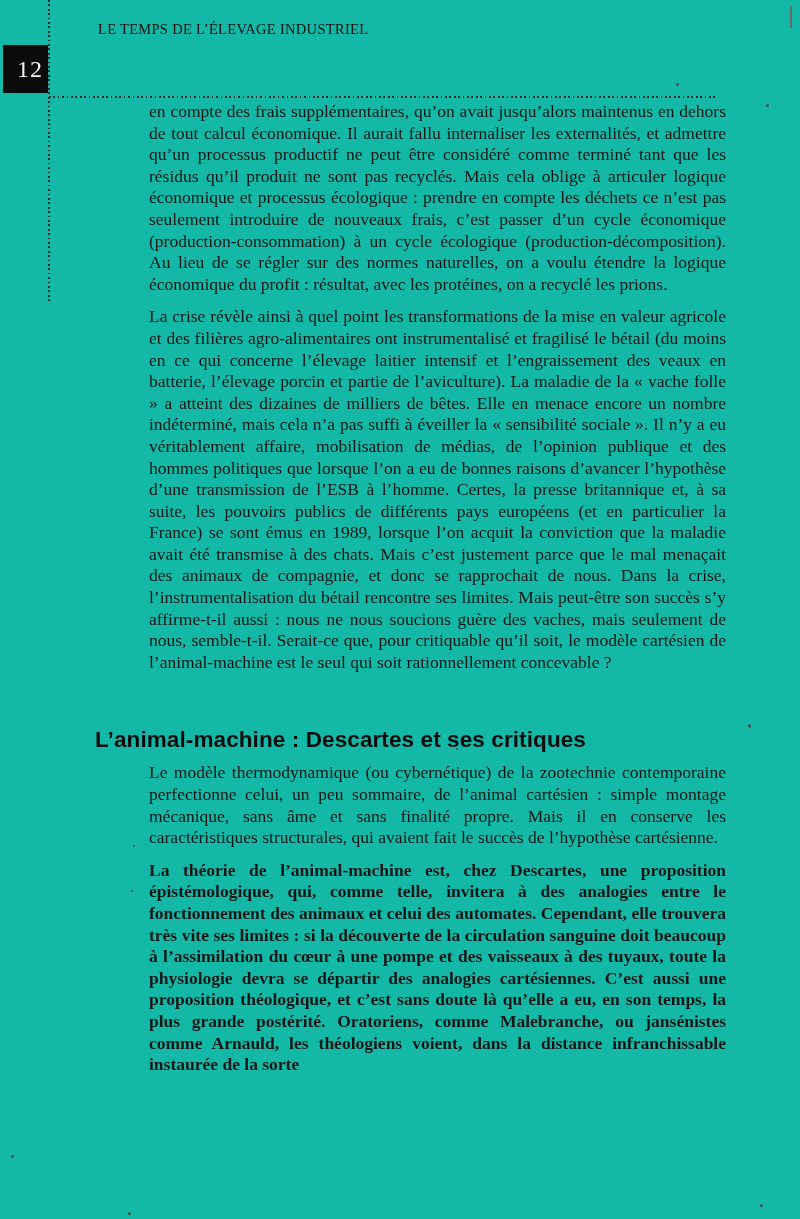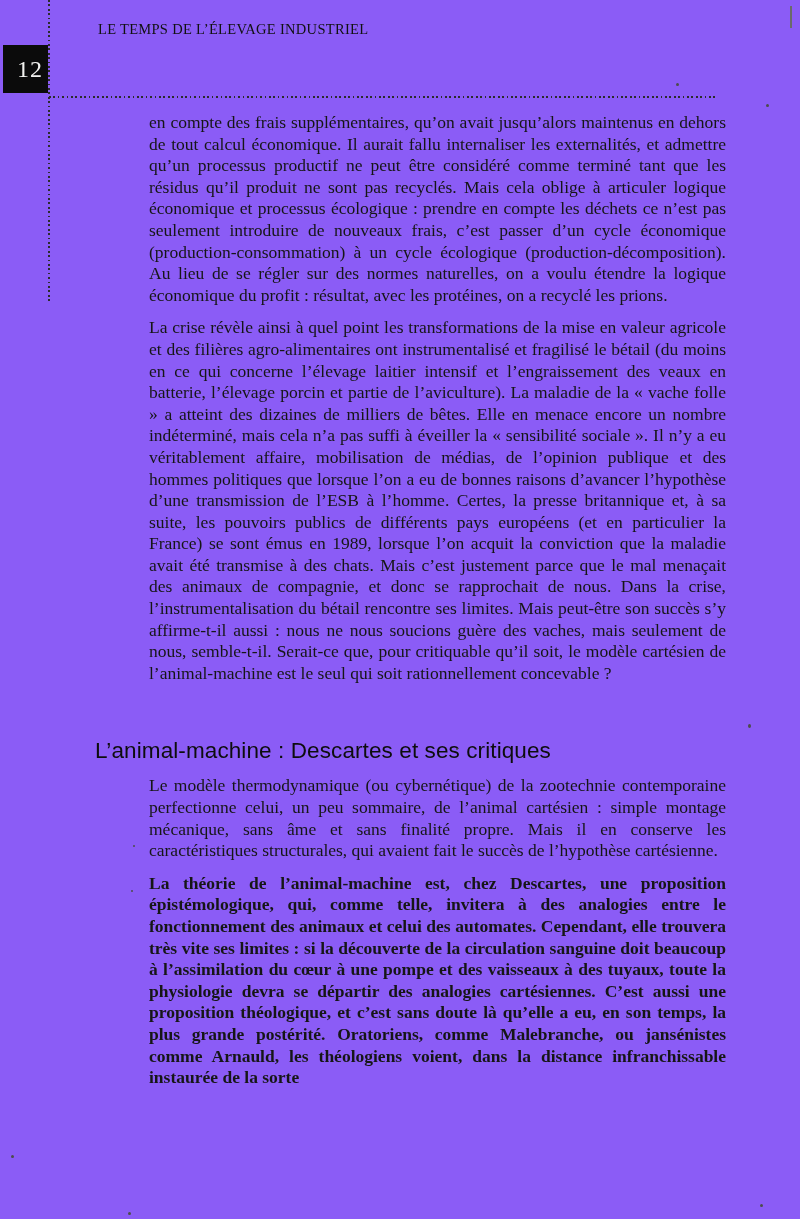--- a/index.html
+++ b/index.html
@@ -1,20 +1,20 @@
 <!DOCTYPE html>
 <html lang="fr"><head>
 <meta charset="utf-8">
 <style>
   html, body { margin: 0; padding: 0; background: #fff; }
   .page {
     position: relative;
     width: 800px;
     height: 1219px;
-    background: #8b5cf6;
+    background: #14b8a6;
     overflow: hidden;
     font-family: "Liberation Serif", serif;
     color: #161616;
   }
   .vrule {
     position: absolute;
     left: 48px; top: 0;
     width: 2px; height: 303px;
     background-image: repeating-linear-gradient(to bottom, #2b2b2b 0px, #2b2b2b 1.7px, transparent 1.7px, transparent 4.4px);
   }
@@ -49,31 +49,31 @@
     font-size: 24px;
     line-height: 1;
     letter-spacing: 1px;
   }
   .body-column {
     position: absolute;
     left: 149px; top: 101px;
     width: 577px;
   }
   .para {
-    margin: 11px 0 11px 0;
+    margin: 0 0 11px 0;
     font-size: 17.5px;
     line-height: 21.6px;
     text-align: justify;
     hyphens: auto;
     color: #161616;
   }
   .para:last-child { margin-bottom: 0; font-weight: bold; }
   .section-heading {
     font-family: "Liberation Sans", sans-serif;
-    font-weight: normal;
+    font-weight: bold;
     font-size: 22.5px;
     line-height: 27px;
     letter-spacing: 0.1px;
     color: #0d0d0d;
     margin: 53px 0 9px -54px;
     white-space: nowrap;
   }
   .speck {
     position: absolute;
     background: #4c4c4c;

